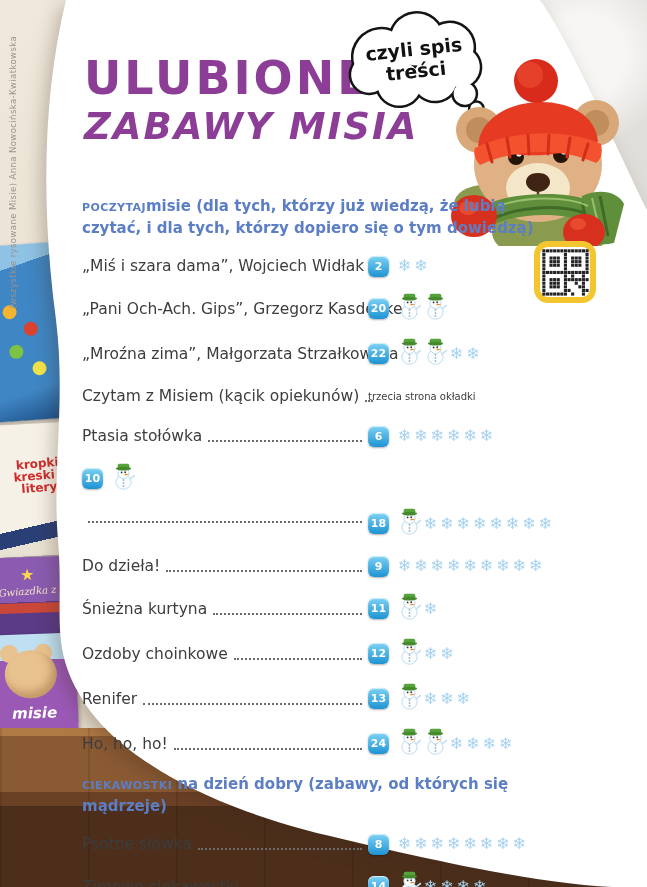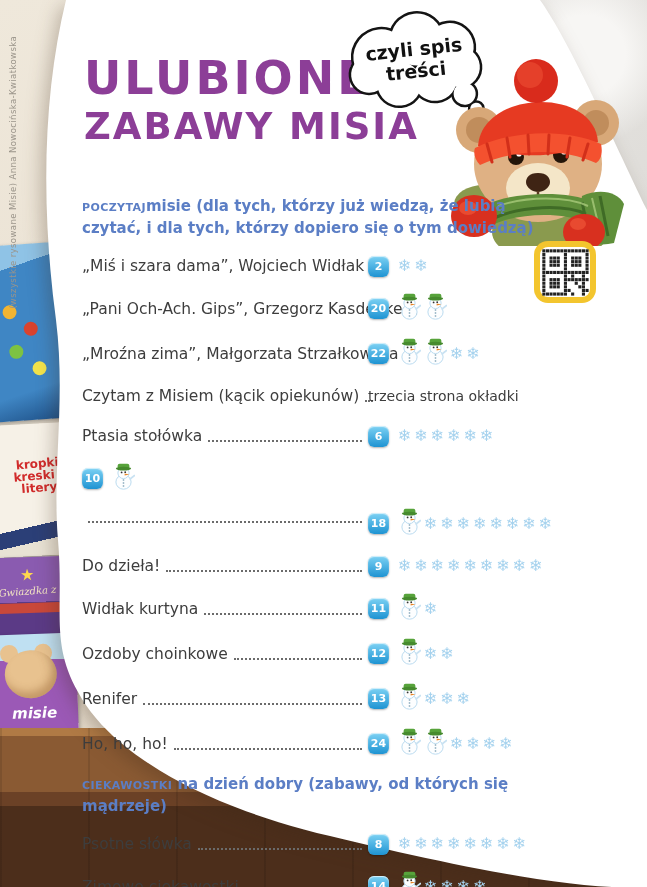--- a/index.html
+++ b/index.html
@@ -38,21 +38,21 @@
   
   svg.page{position:absolute;left:0;top:0;}
 
   
   .credit{position:absolute;left:8px;top:36px;writing-mode:vertical-rl;transform:rotate(180deg);
     font-size:8.5px;color:#9a948a;letter-spacing:.4px;}
 
   
   .title{position:absolute;left:84px;top:52px;color:#8c3e97;font-weight:800;}
   .title .l1{font-size:46px;letter-spacing:3px;line-height:52px;}
-  .title .l2{font-size:37px;letter-spacing:2px;line-height:46px;}
+  .title .l2{font-size:37px;letter-spacing:2px;line-height:46px;font-style:italic;}
 
   
   .bubble{position:absolute;left:338px;top:8px;transform:rotate(-6deg);}
   .bubble text{font-weight:bold;font-size:19px;fill:#111;font-family:"DejaVu Sans","Liberation Sans",sans-serif;}
 
   
   .bear{position:absolute;left:432px;top:46px;}
 
   
   .qr{position:absolute;left:534px;top:241px;}
@@ -63,21 +63,21 @@
   .toc-heading:first-child{margin-top:0;}
   .toc-heading .strong{font-size:11px;letter-spacing:.4px;}
   .toc-row{display:flex;align-items:center;margin:14px 0 7px;min-height:26px;}
   .row-left{display:flex;align-items:flex-end;width:286px;flex:none;}
   .row-label{font-size:15.5px;color:#3d3d3d;white-space:nowrap;line-height:20px;}
   .leader{flex:1;border-bottom:2px dotted #6b6b6b;margin:0 6px 4px 6px;min-width:8px;}
   .page-badge{flex:none;width:21px;height:21px;border-radius:6px;margin-right:9px;
     background:linear-gradient(180deg,#7dd2f4,#1e93d2);
     box-shadow:0 1px 2px rgba(0,0,0,.3), inset 0 1px 1px rgba(255,255,255,.7);
     color:#fff;font-weight:bold;font-size:11px;display:flex;align-items:center;justify-content:center;}
-  .page-text{font-size:14px;color:#3d3d3d;white-space:nowrap;}
+  .page-text{font-size:10px;color:#3d3d3d;white-space:nowrap;}
   .icon-strip{display:flex;align-items:center;gap:3px;}
   .flake{color:#a5d2ee;font-size:16px;line-height:16px;}
   .snowman-icon{display:inline-block;}
 </style>
 </head>
 <body>
 
 <div id="stage">
 
   <div class="bokeh"></div>
@@ -465,21 +465,21 @@
           <span class="flake">❄</span>
           <span class="flake">❄</span>
           <span class="flake">❄</span>
           <span class="flake">❄</span>
           <span class="flake">❄</span>
           <span class="flake">❄</span>
         </div>
       </div>
       <div class="toc-row">
         <div class="row-left">
-          <span class="row-label">Widłak kurtyna</span>
+          <span class="row-label">Śnieżna kurtyna</span>
           <span class="leader"></span>
         </div>
         <div class="page-badge">11</div>
         <div class="icon-strip">
           <span class="snowman-icon"><svg width="23" height="27" viewBox="0 0 23 27">
               <ellipse cx="11.5" cy="19" rx="7.6" ry="7.2" fill="#fdfeff" stroke="#bcdcf0" stroke-width="1"></ellipse>
               <line x1="18" y1="16" x2="22.5" y2="12.5" stroke="#c9e2f2" stroke-width="1.6" stroke-linecap="round"></line>
               <circle cx="11.5" cy="10" r="5.6" fill="#fdfeff" stroke="#bcdcf0" stroke-width="1"></circle>
               <rect x="5.6" y="0.8" width="11.8" height="4.6" rx="2" fill="#57a33b"></rect>
               <ellipse cx="11.5" cy="5.6" rx="7.6" ry="1.9" fill="#468a2e"></ellipse>

